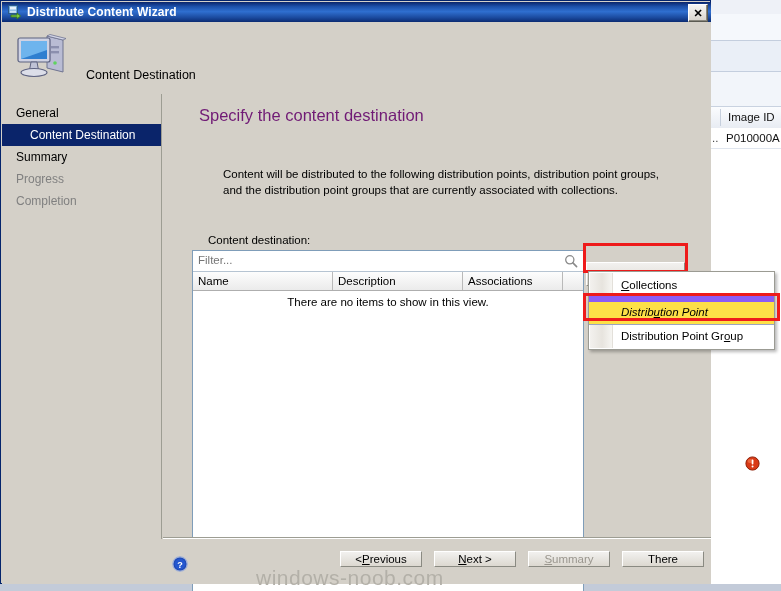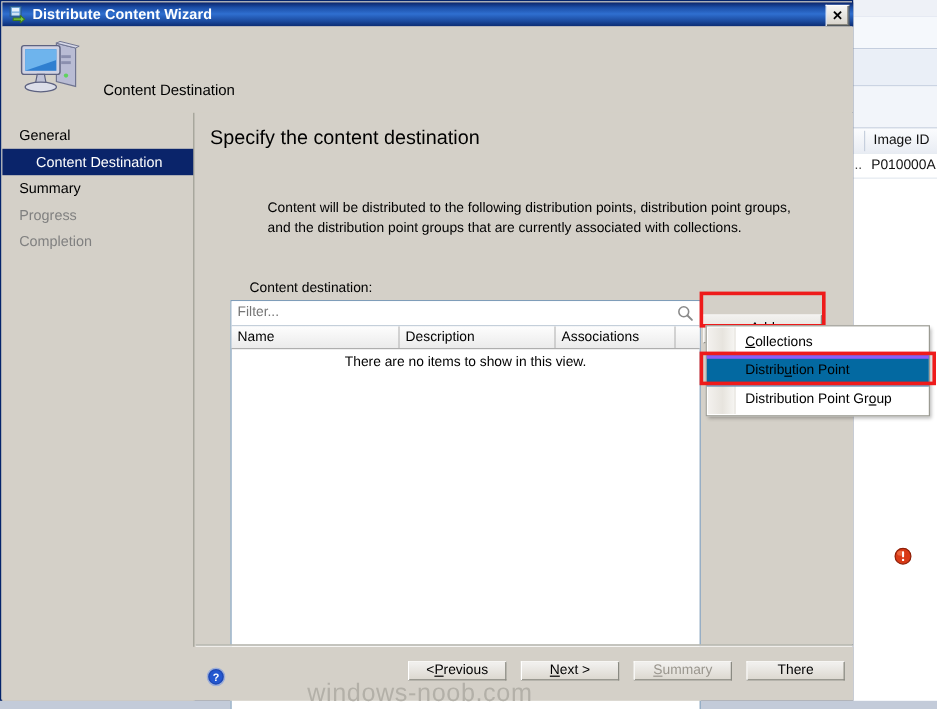--- a/index.html
+++ b/index.html
@@ -181,23 +181,23 @@
 
   .content-pane {
     position: absolute;
     left: 162px; top: 93px;
     width: 548px; height: 443px;
     background: #d4d0c8;
     box-sizing: border-box;
   }
   .page-heading {
     position: absolute;
-    left: 12px; top: 12px;
+    left: 36px; top: 12px;
     font-size: 16.5px;
-    color: #000000;
+    color: #701a75;
   }
   .page-desc {
     position: absolute;
     left: 60px; top: 72px;
     width: 455px;
     font-size: 11.5px;
     color: #000000;
     line-height: 16px;
   }
   .field-label {
@@ -335,24 +335,25 @@
     position: relative;
     height: 22px;
     line-height: 22px;
     padding-left: 32px;
     font-size: 11.5px;
     color: #000;
     cursor: pointer;
     z-index: 2;
   }
   .dd-item.selected {
-    background: #0369a1;
-    border-top: 3px solid #8b5cf6;
+    background: #fde047;
+    border-top: 6px solid #8b5cf6;
     border-bottom: 1px solid #9aa3c2;
     line-height: 20px;
+    font-style: italic;
   }
   .dd-highlight {
     position: absolute;
     left: 583px; top: 293px;
     width: 197px; height: 28px;
     border: 3px solid #ee1b1b;
     box-sizing: border-box;
     pointer-events: none;
     z-index: 5;
   }

